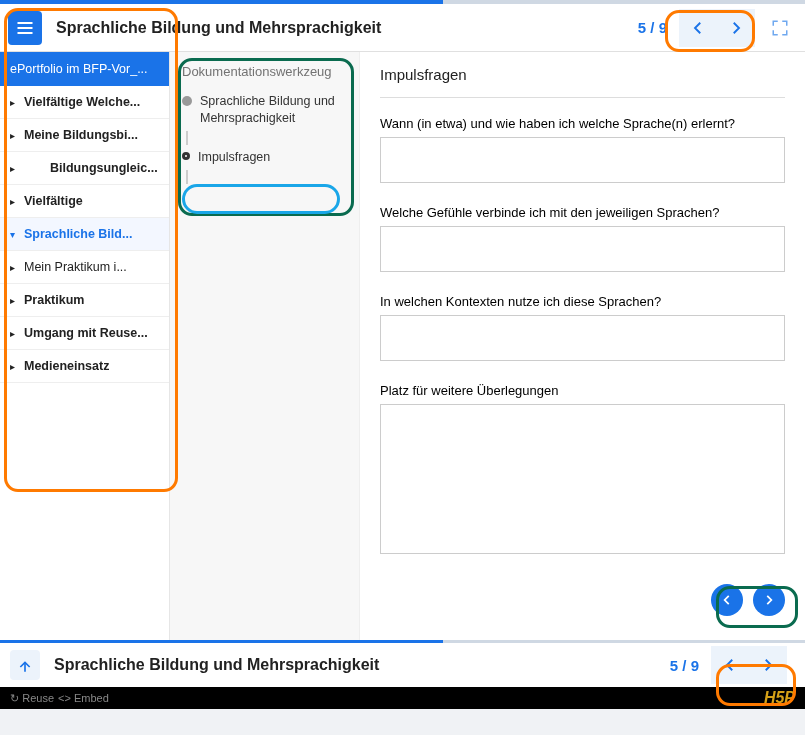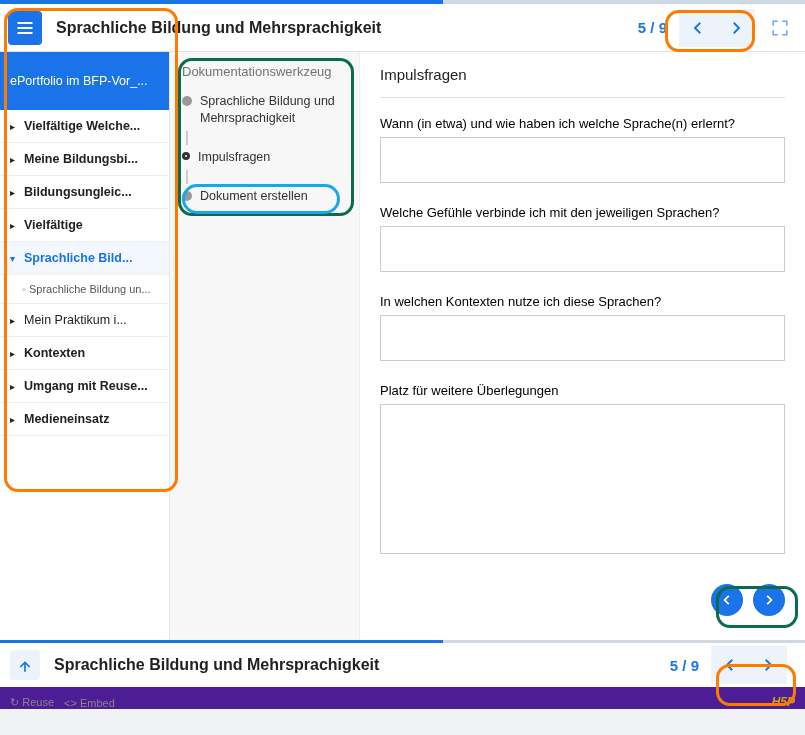--- a/index.html
+++ b/index.html
@@ -75,21 +75,21 @@
   }
   .sidebar {
     width: 170px;
     flex-shrink: 0;
     border-right: 1px solid #e6e6e6;
     font-size: 12.5px;
   }
   .sb-top {
     background: #1a73e8;
     color: #fff;
-    padding: 22px 10px;
+    padding: 10px 10px;
     font-size: 12.5px;
     white-space: nowrap;
     overflow: hidden;
     text-overflow: ellipsis;
   }
   .sb-item {
     border-bottom: 1px solid #eee;
     padding: 9px 6px 9px 10px;
     display: flex;
     align-items: center;
@@ -200,34 +200,34 @@
     width: 30px; height: 30px;
     display:flex; align-items:center; justify-content:center;
     margin-right: 14px;
     cursor:pointer;
     background:#ecf3fb;
     border-radius:4px;
   }
   .btmbar .upbtn svg{ width:16px;height:16px;stroke:#1a73e8;fill:none;stroke-width:2.5;}
   .footer {
     height: 22px;
-    background: #4c1d95;
+    background: #000000;
     display:flex;
-    align-items:flex-end;
+    align-items:center;
     padding: 0 10px;
     font-size: 11px;
     color: #888;
-    gap: 10px;
+    gap: 4px;
   }
   .footer .h5p {
     margin-left: auto;
     color: #d4a017;
     font-weight: bold;
     font-style: italic;
-    font-size: 12px;
+    font-size: 16px;
   }
 </style>
 </head>
 <body>
 
 <div class="topstrip"></div>
 
 <div class="topbar">
   <div class="hamburger">
     <svg viewBox="0 0 24 24">
@@ -266,38 +266,37 @@
         <div class="sb-item">
           <span class="caret">▸</span>
           <span style="font-weight: bold; overflow: hidden; text-overflow: ellipsis;">Vielfältige Welche...</span>
         </div>
         <div class="sb-item">
           <span class="caret">▸</span>
           <span style="font-weight: bold; overflow: hidden; text-overflow: ellipsis;">Meine Bildungsbi...</span>
         </div>
         <div class="sb-item">
           <span class="caret">▸</span>
-          <span style="font-weight: bold; overflow: hidden; text-overflow: ellipsis;">Bildungsungleic...</span>
+          <span style="font-weight: bold; overflow: hidden; text-overflow: ellipsis; margin-left: 26px;">Bildungsungleic...</span>
         </div>
         <div class="sb-item">
           <span class="caret">▸</span>
           <span style="font-weight: bold; overflow: hidden; text-overflow: ellipsis;">Vielfältige</span>
         </div>
         <div class="sb-item active">
           <span class="caret">▾</span>
           <span style="font-weight: bold; overflow: hidden; text-overflow: ellipsis;">Sprachliche Bild...</span>
         </div>
-        <div class="sb-sub">Sprachliche Bildung un...</div>
         <div class="sb-item">
           <span class="caret">▸</span>
           <span style="font-weight: normal; overflow: hidden; text-overflow: ellipsis;">Mein Praktikum i...</span>
         </div>
         <div class="sb-item">
           <span class="caret">▸</span>
-          <span style="font-weight: bold; overflow: hidden; text-overflow: ellipsis;">Kontexten</span>
+          <span style="font-weight: bold; overflow: hidden; text-overflow: ellipsis;">Praktikum</span>
         </div>
         <div class="sb-item">
           <span class="caret">▸</span>
           <span style="font-weight: bold; overflow: hidden; text-overflow: ellipsis;">Umgang mit Reuse...</span>
         </div>
         <div class="sb-item">
           <span class="caret">▸</span>
           <span style="font-weight: bold; overflow: hidden; text-overflow: ellipsis;">Medieneinsatz</span>
         </div>
       </div>
@@ -309,24 +308,20 @@
         <div class="doc-step">
           <div class="dot"></div>
           <div>Sprachliche Bildung und Mehrsprachigkeit</div>
         </div>
         <div class="doc-connector"></div>
         <div class="doc-step current">
           <div class="dot"></div>
           <div>Impulsfragen</div>
         </div>
         <div class="doc-connector"></div>
-        <div class="doc-step">
-          <div class="dot"></div>
-          <div>Dokument erstellen</div>
-        </div>
       </div>
   </div>
 
   <div class="content">
     <h2>Impulsfragen</h2>
     <div class="divider"></div>
     <div id="questions"><div class="q-label">Wann (in etwa) und wie haben ich welche Sprache(n) erlernt?</div><textarea class="q-box" style="height: 46px;"></textarea><div class="q-label">Welche Gefühle verbinde ich mit den jeweiligen Sprachen?</div><textarea class="q-box" style="height: 46px;"></textarea><div class="q-label">In welchen Kontexten nutze ich diese Sprachen?</div><textarea class="q-box" style="height: 46px;"></textarea><div class="q-label">Platz für weitere Überlegungen</div><textarea class="q-box" style="height: 150px;"></textarea></div>
     <div class="rnd-nav">
       <div class="rnd-btn">
         <svg viewBox="0 0 24 24">

